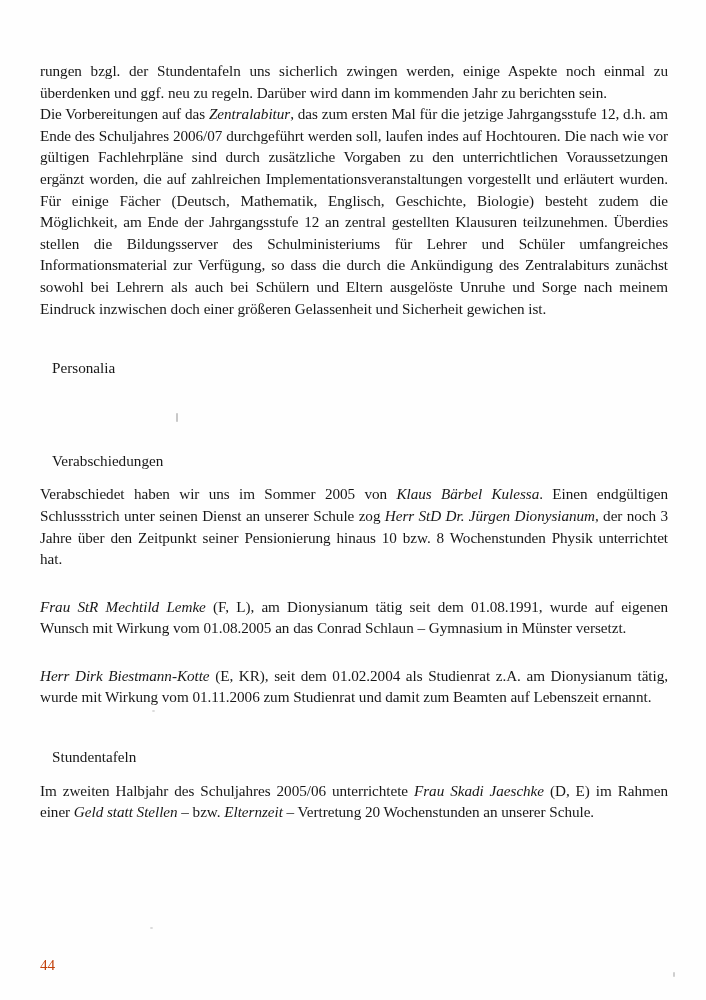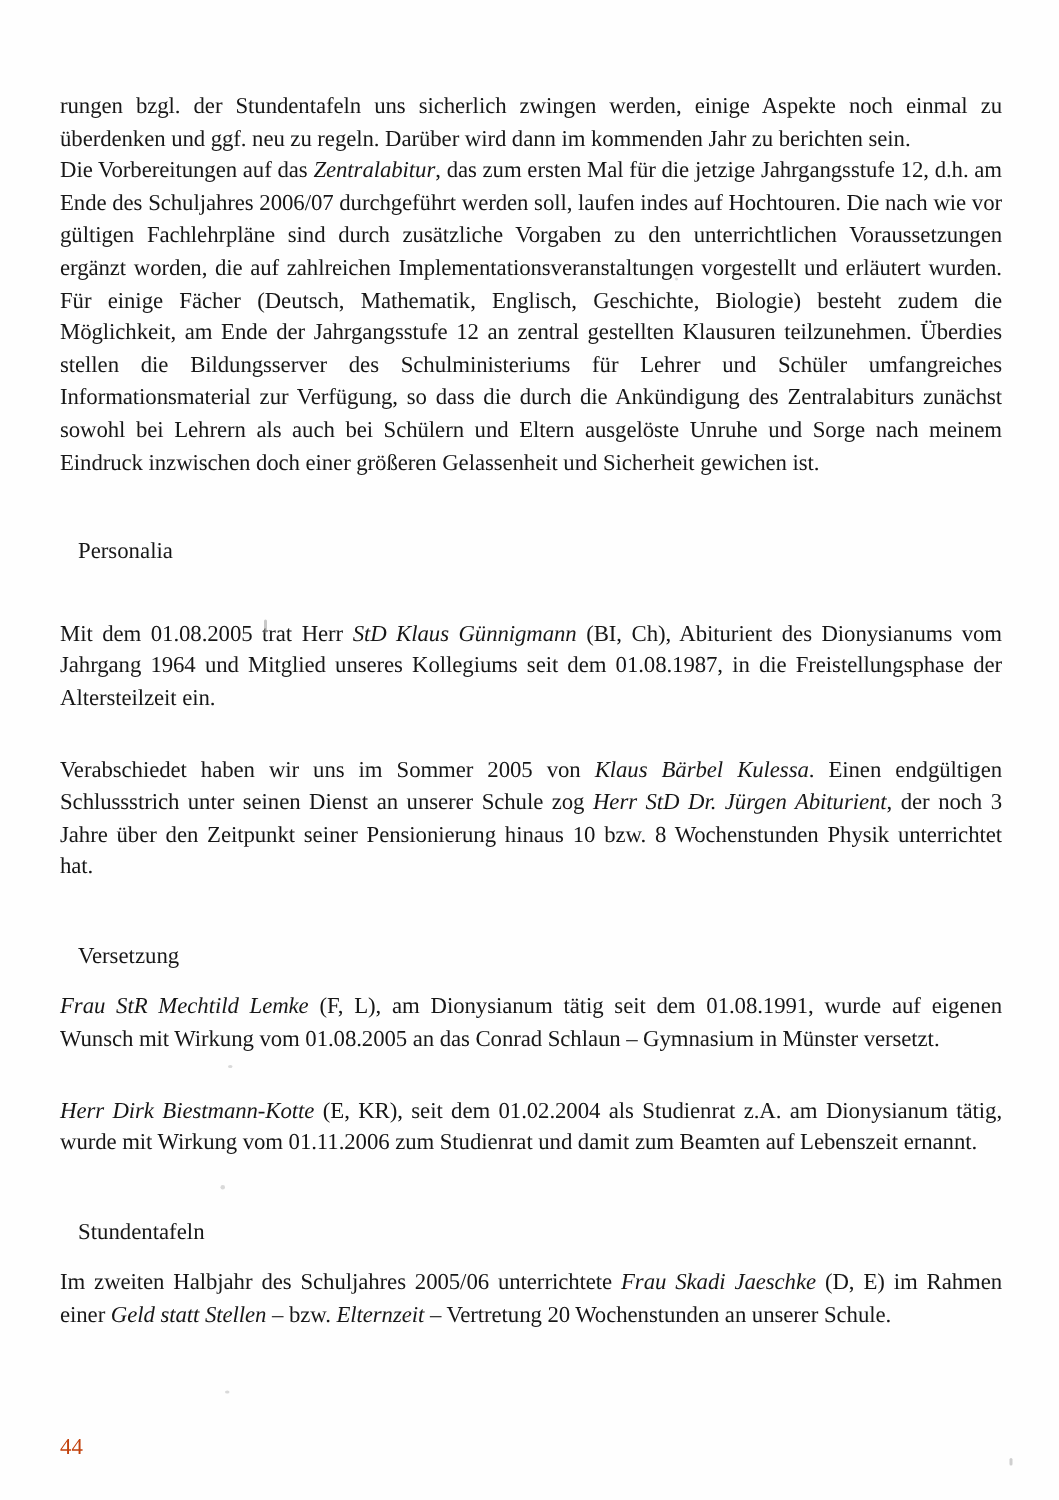--- a/index.html
+++ b/index.html
@@ -80,29 +80,28 @@
     <p class="para"><span>rungen bzgl. der Stundentafeln uns sicherlich zwingen werden, einige Aspekte noch einmal zu überdenken und ggf. neu zu regeln. Darüber wird dann im kommenden Jahr zu berichten sein.</span></p>
 
     <p class="para"><span>Die Vorbereitungen auf das </span><i>Zentralabitur</i><span>, das zum ersten Mal für die jetzige Jahrgangsstufe 12, d.h. am Ende des Schuljahres 2006/07 durchgeführt werden soll, laufen indes auf Hochtouren. Die nach wie vor gültigen Fachlehrpläne sind durch zusätzliche Vorgaben zu den unterrichtlichen Voraussetzungen ergänzt worden, die auf zahlreichen Implementationsveranstaltungen vorgestellt und erläutert wurden. Für einige Fächer (Deutsch, Mathematik, Englisch, Geschichte, Biologie) besteht zudem die Möglichkeit, am Ende der Jahrgangsstufe 12 an zentral gestellten Klausuren teilzunehmen. Überdies stellen die Bildungsserver des Schulministeriums  für Lehrer und Schüler umfangreiches Informationsmaterial zur Verfügung, so dass die durch die Ankündigung des Zentralabiturs zunächst sowohl bei Lehrern als auch bei Schülern und Eltern ausgelöste Unruhe und Sorge nach meinem Eindruck inzwischen doch einer größeren Gelassenheit und Sicherheit gewichen ist.</span></p>
 
     <div class="gap-lg"></div>
 
     <p class="heading">Personalia</p>
 
     <div class="gap-md"></div>
 
-    <p class="para"><span>Mit dem 01.08.2005 trat Herr </span><i>StD Klaus Günnigmann</i><span> (BI, Ch), Abiturient des Dionysianums vom Jahrgang 1964 und Mitglied unseres Kollegiums seit dem 01.08.1987, in die Freistellungsphase der Altersteilzeit ein.</span></p>
 
     <div class="gap-lg"></div>
 
-    <p class="para"><span>Verabschiedet haben wir uns im Sommer 2005 von </span><i>Klaus Bärbel Kulessa</i><span>. Einen endgültigen Schlussstrich unter seinen Dienst an unserer Schule zog </span><i>Herr StD Dr. Jürgen Abiturient</i><span>, der noch 3 Jahre über den Zeitpunkt seiner Pensionierung hinaus 10 bzw. 8 Wochenstunden Physik unterrichtet hat.</span></p>
+    <p class="heading">Verabschiedungen</p>
+    <p class="para"><span>Verabschiedet haben wir uns im Sommer 2005 von </span><i>Klaus Bärbel Kulessa</i><span>. Einen endgültigen Schlussstrich unter seinen Dienst an unserer Schule zog </span><i>Herr StD Dr. Jürgen Dionysianum</i><span>, der noch 3 Jahre über den Zeitpunkt seiner Pensionierung hinaus 10 bzw. 8 Wochenstunden Physik unterrichtet hat.</span></p>
 
     <div class="gap-lg"></div>
 
-    <p class="heading">Versetzung</p>
     <p class="para"><i>Frau StR Mechtild Lemke</i><span> (F, L), am Dionysianum tätig seit dem 01.08.1991, wurde auf eigenen Wunsch mit Wirkung vom 01.08.2005 an das Conrad Schlaun – Gymnasium in Münster versetzt.</span></p>
 
     <div class="gap-lg"></div>
 
     <p class="para"><i>Herr Dirk Biestmann-Kotte</i><span> (E, KR), seit dem 01.02.2004 als Studienrat z.A. am Dionysianum tätig, wurde mit Wirkung vom 01.11.2006 zum Studienrat und damit zum Beamten auf Lebenszeit ernannt.</span></p>
 
     <div class="gap-lg"></div>
 
     <p class="heading">Stundentafeln</p>
     <p class="para"><span>Im zweiten Halbjahr des Schuljahres 2005/06 unterrichtete </span><i>Frau Skadi Jaeschke</i><span> (D, E) im Rahmen einer </span><i>Geld statt Stellen</i><span> –  bzw. </span><i>Elternzeit</i><span> – Vertretung 20 Wochenstunden an unserer Schule.</span></p>

